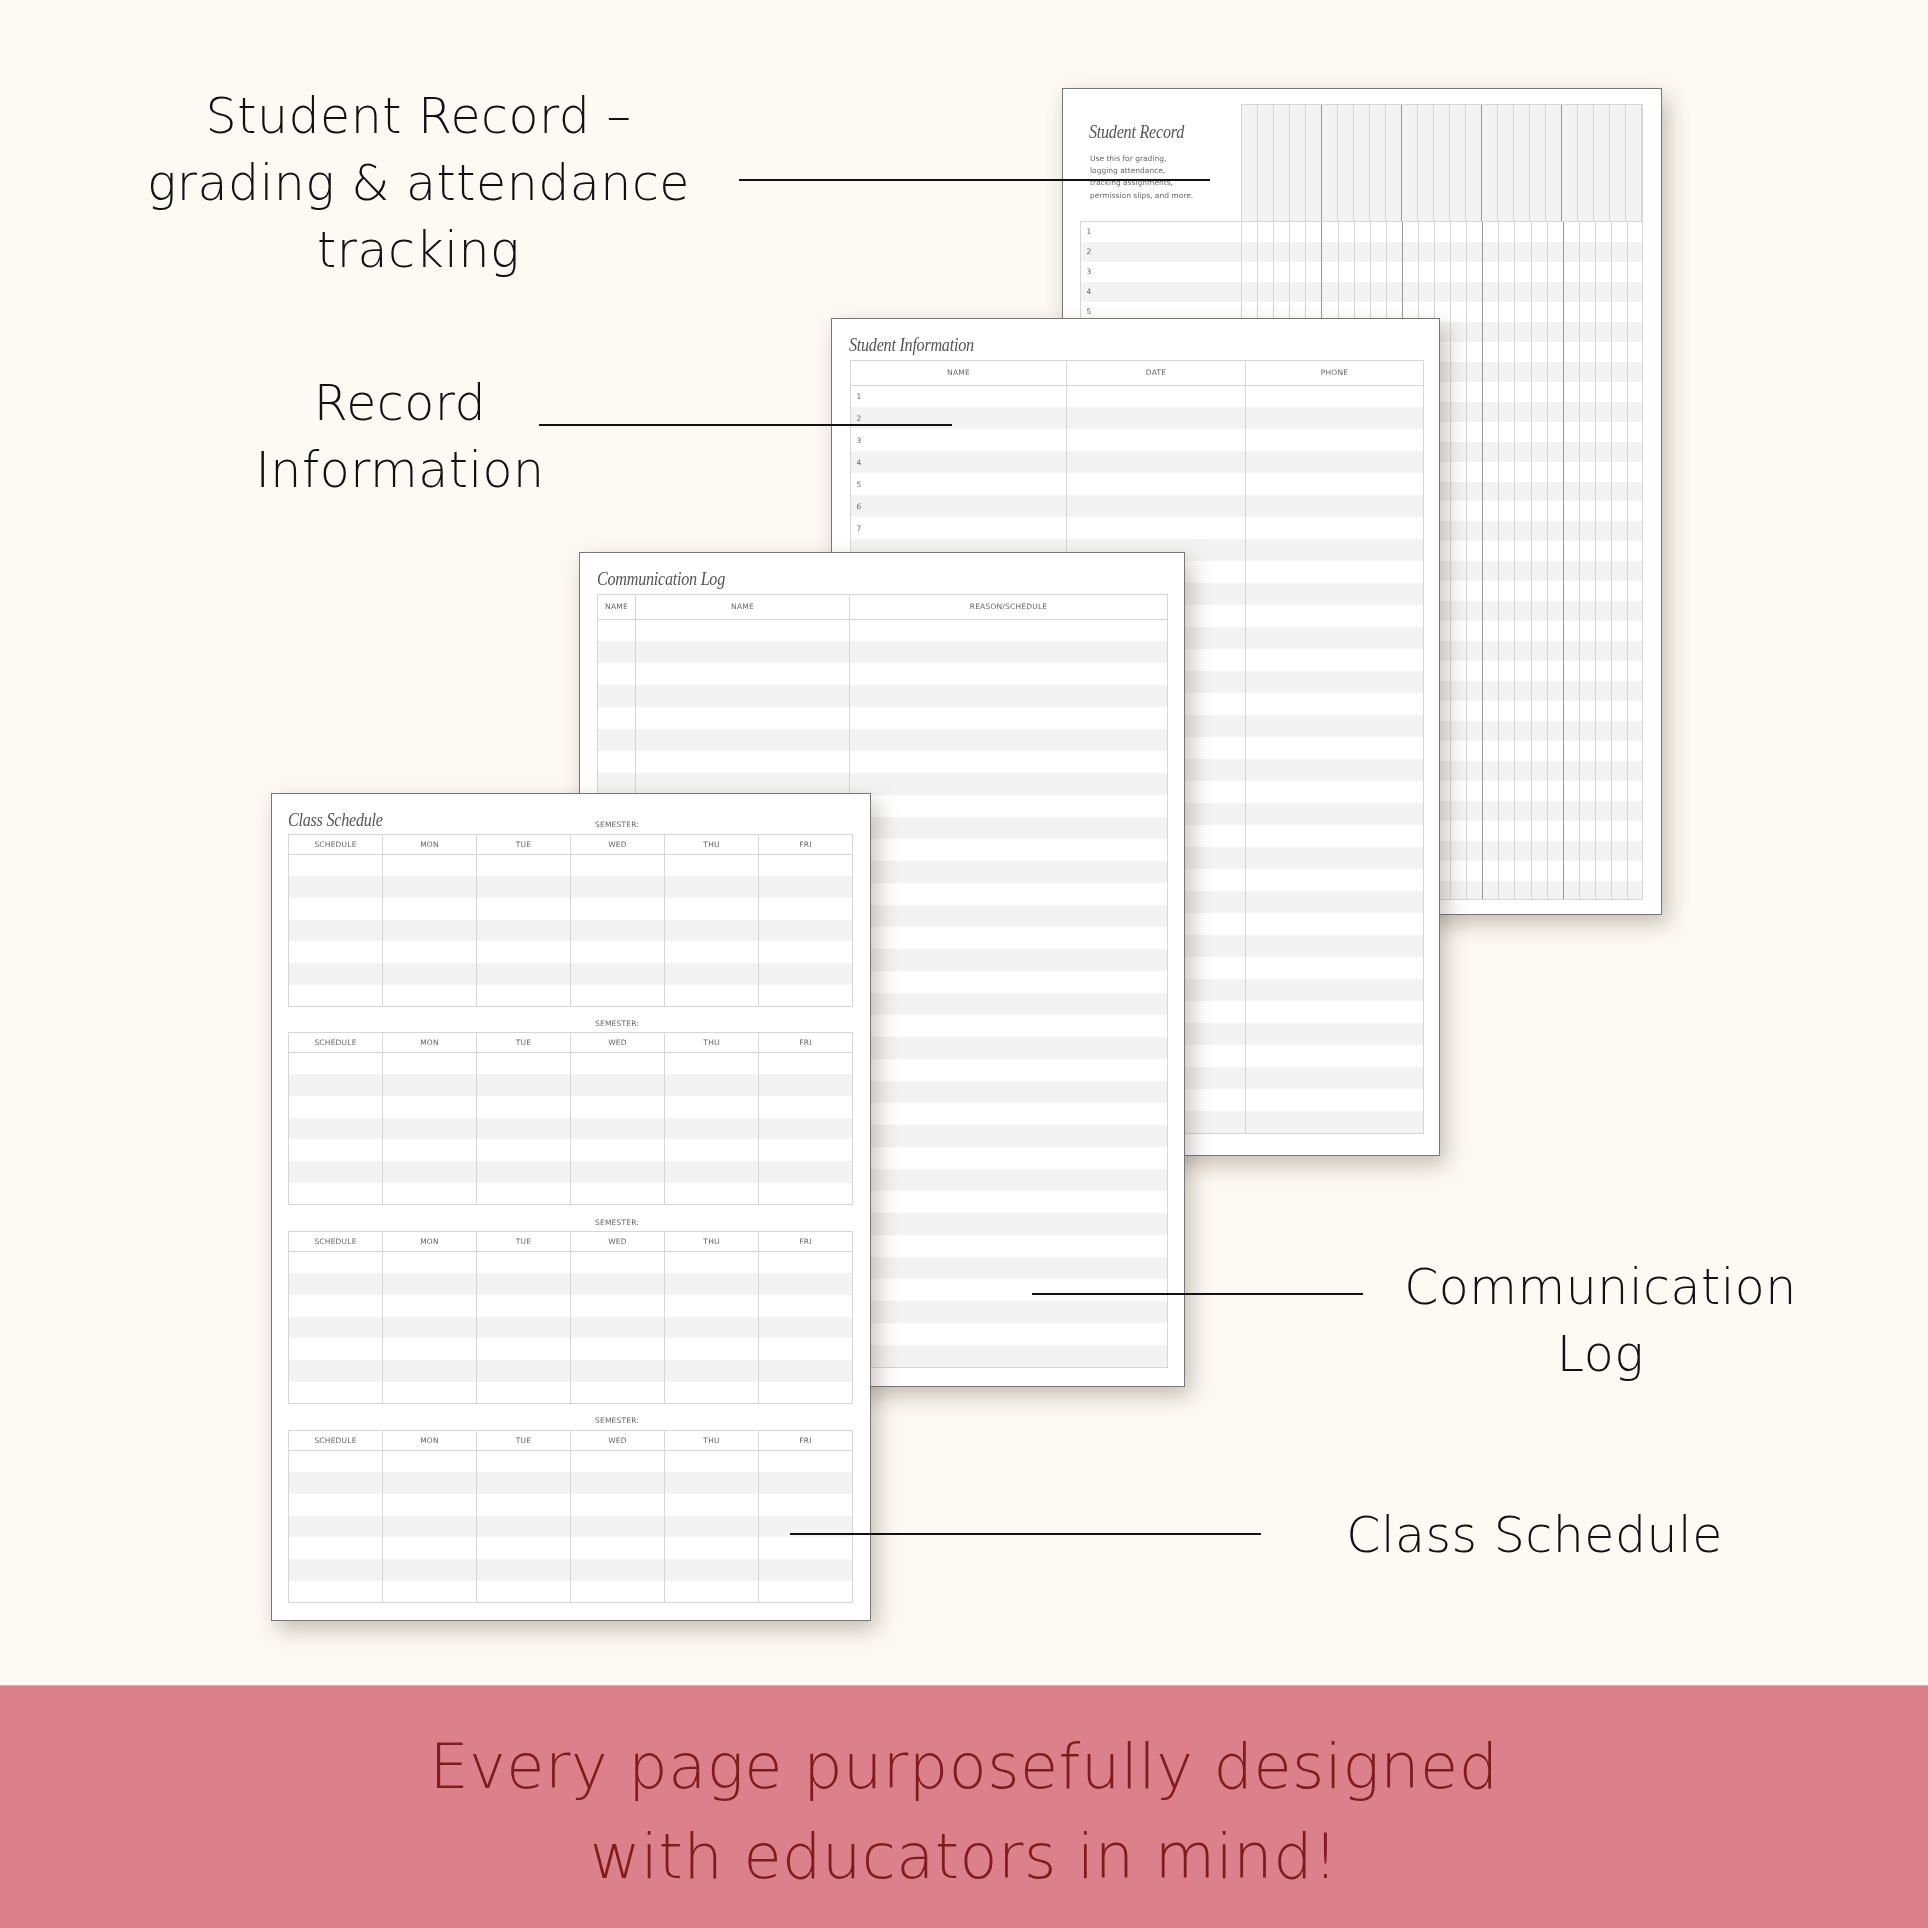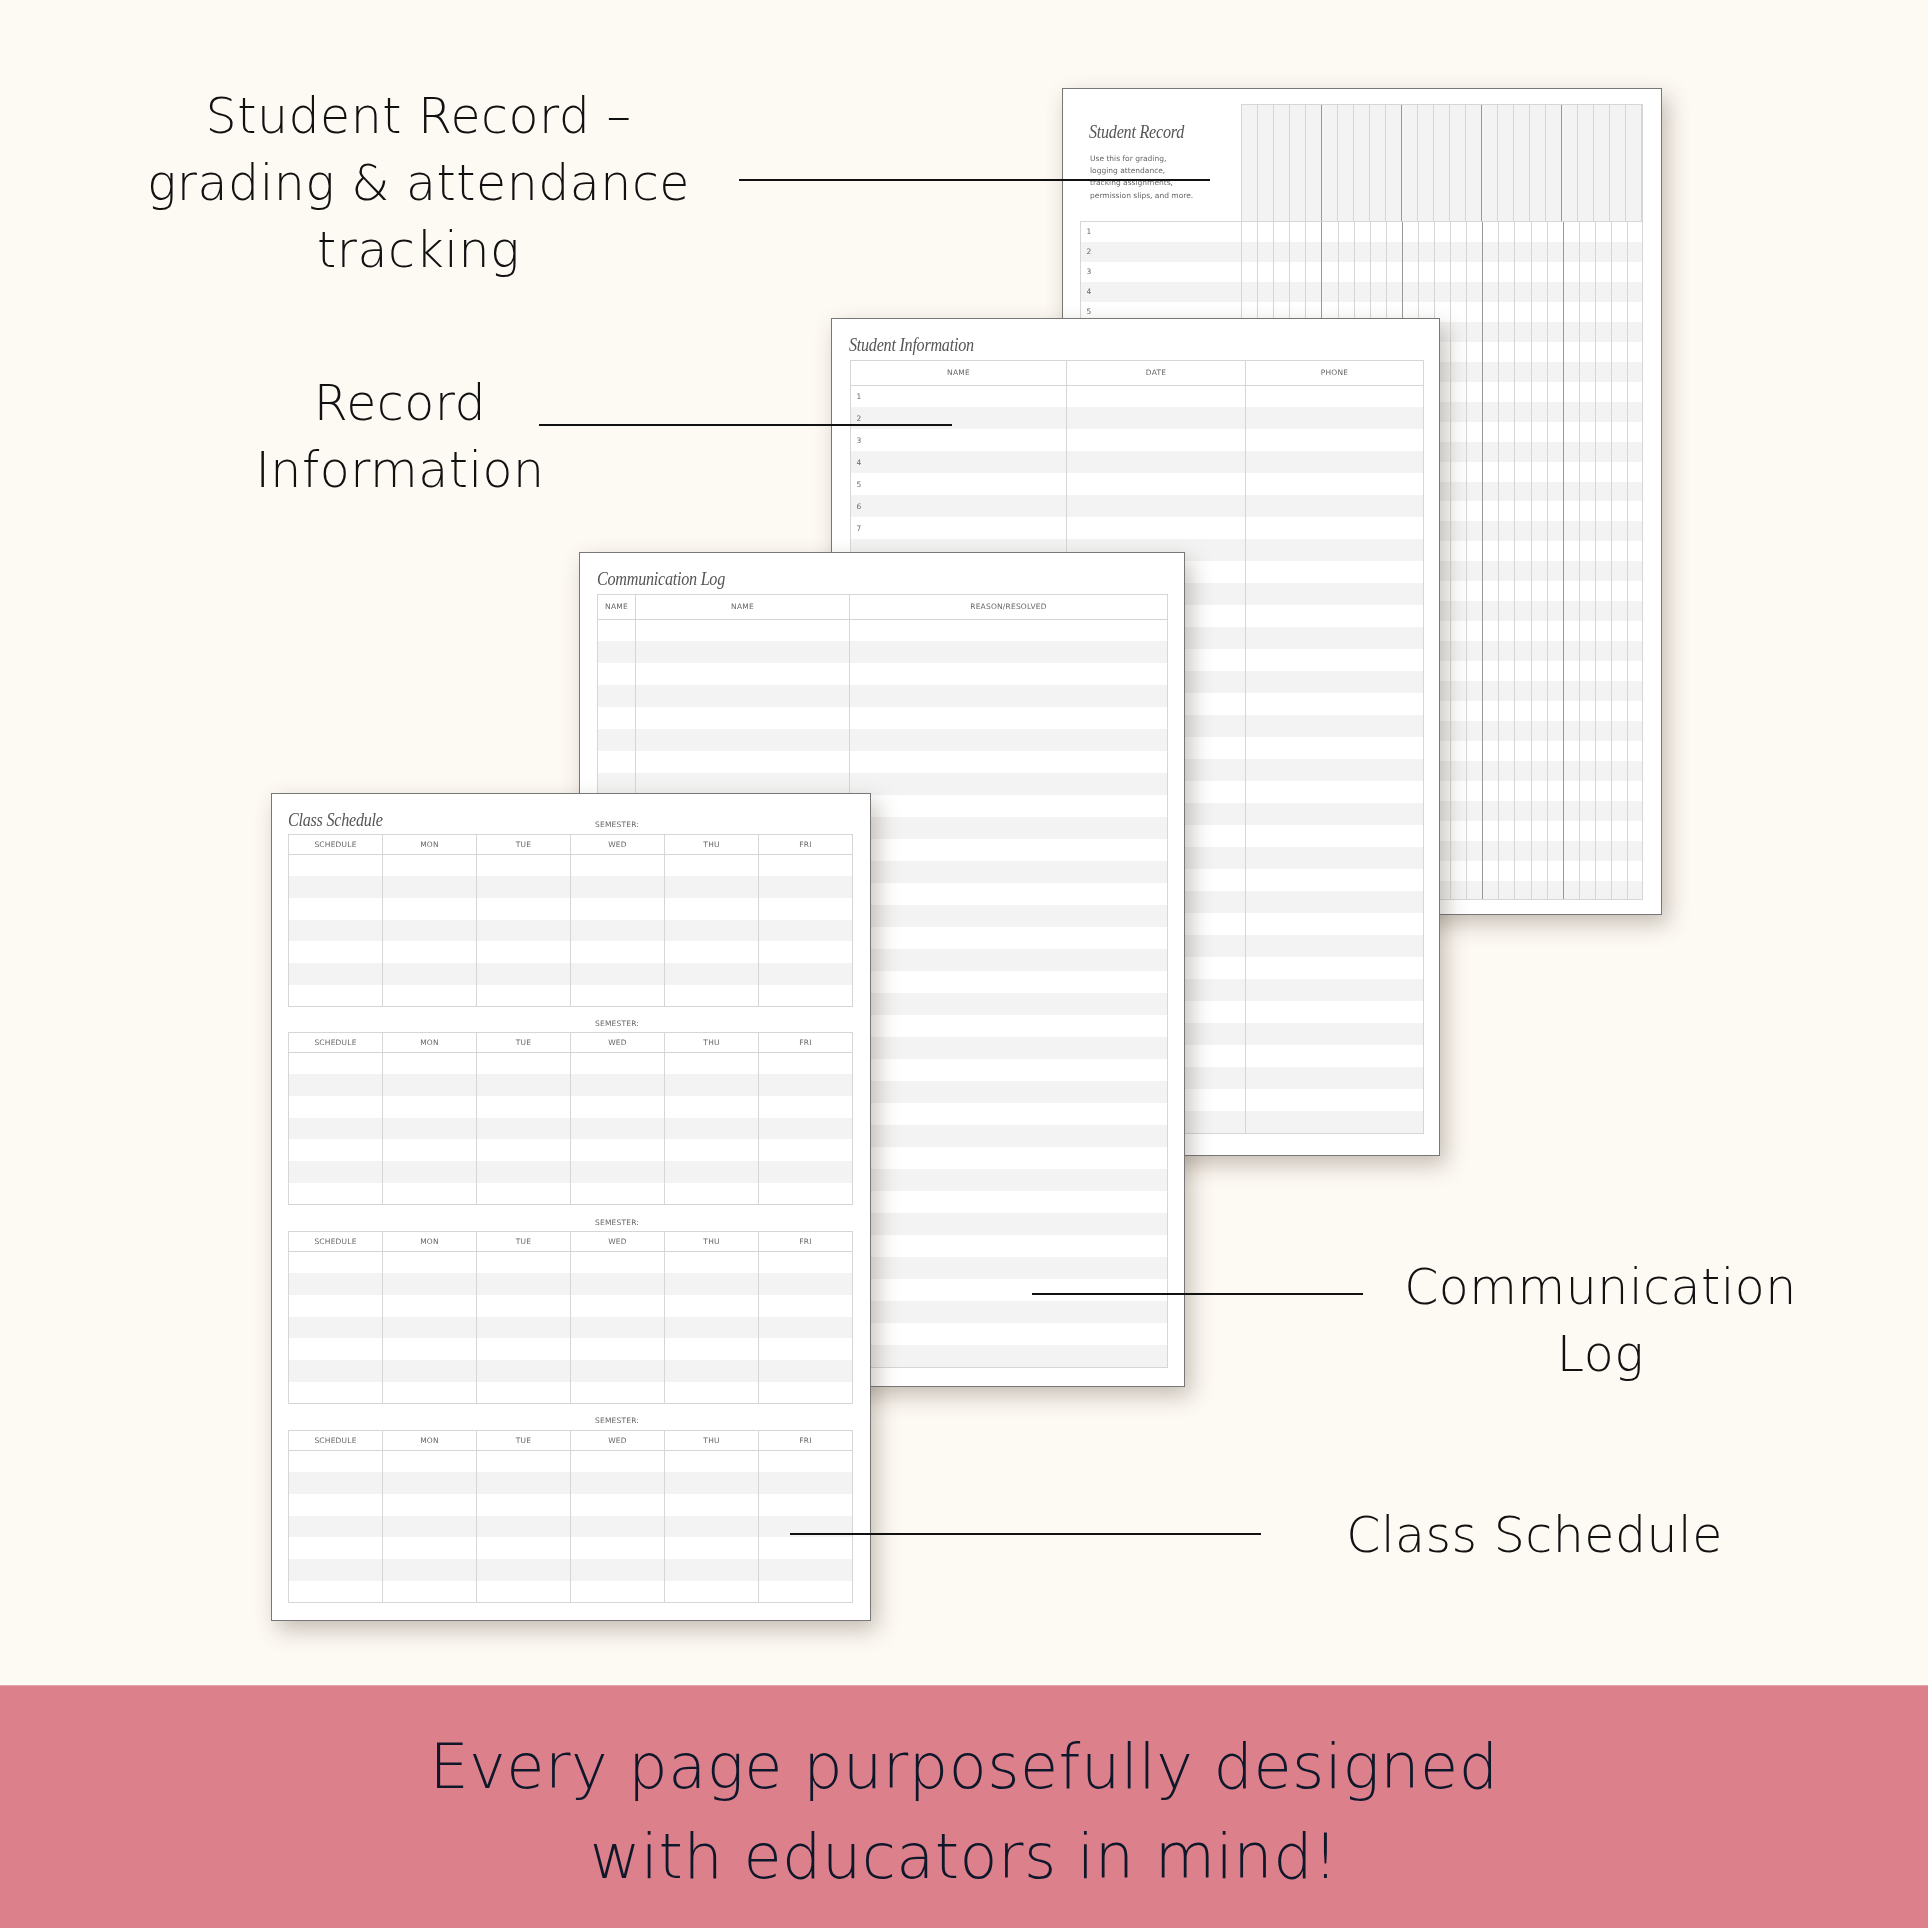--- a/index.html
+++ b/index.html
@@ -103,21 +103,21 @@
     position: absolute;
     left: 0; top: 1685px;
     width: 1928px; height: 244px;
     background: #dc818c;
     border-top: 1.9px solid #e3a6ac;
     display: flex; align-items: center; justify-content: center;
   }
   .banner-text {
     font-family: "DejaVu Sans", sans-serif;
     font-weight: 300;
-    color: #0f172a;
+    color: #7f1d1d;
     font-size: 62px;
     line-height: 90px;
     text-align: center;
     letter-spacing: 0.5px;
     white-space: pre-line;
     margin-top: 9.4px;
   }
 </style>
 </head>
 <body>
@@ -434,21 +434,21 @@
   <table class="sheet" id="log-table" style="left:17px; top:41px; width:570px;">
     <colgroup>
         <col style="width:38px">
         <col style="width:214px">
         <col style="width:318px">
       </colgroup>
     <thead>
         <tr style="height:24.5px;">
       <th>NAME</th>
       <th>NAME</th>
-      <th>REASON/RESOLVED</th>
+      <th>REASON/SCHEDULE</th>
     </tr>
       </thead>
     <tbody id="log-body">
         <tr style="height: 22px;">
           <td></td>
           <td></td>
           <td></td>
         </tr>
         <tr style="height: 22px;">
           <td></td>

